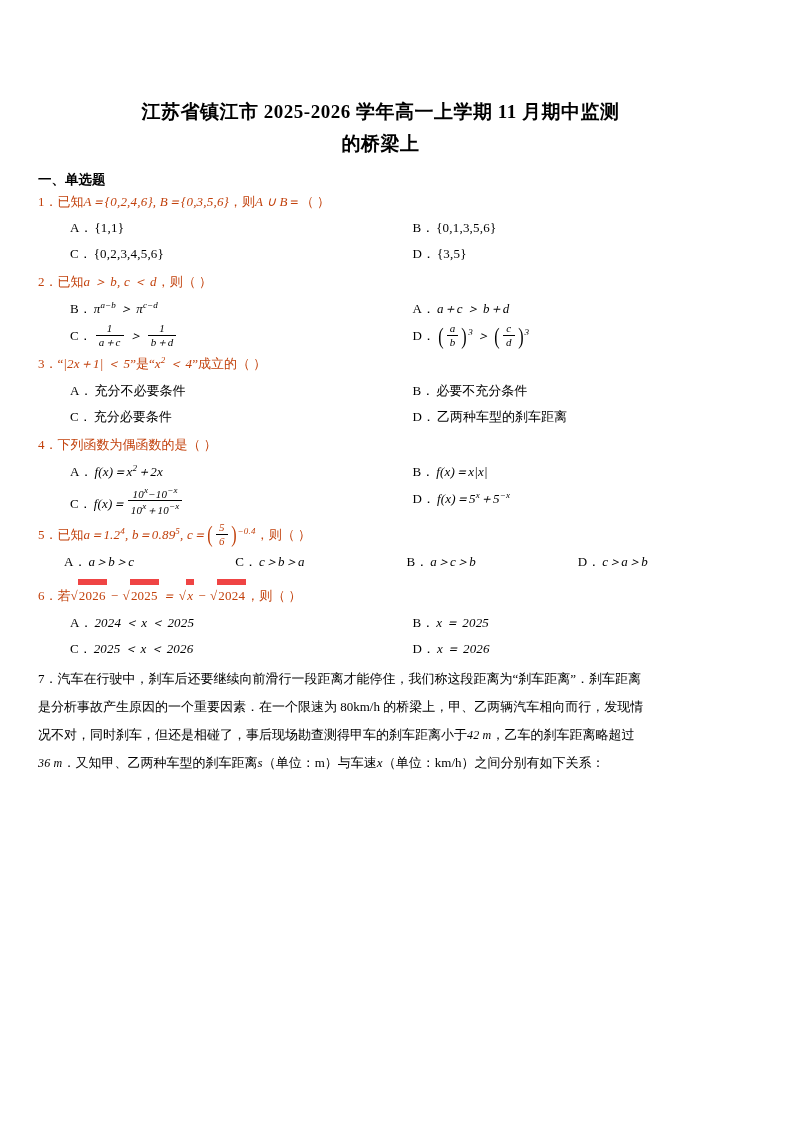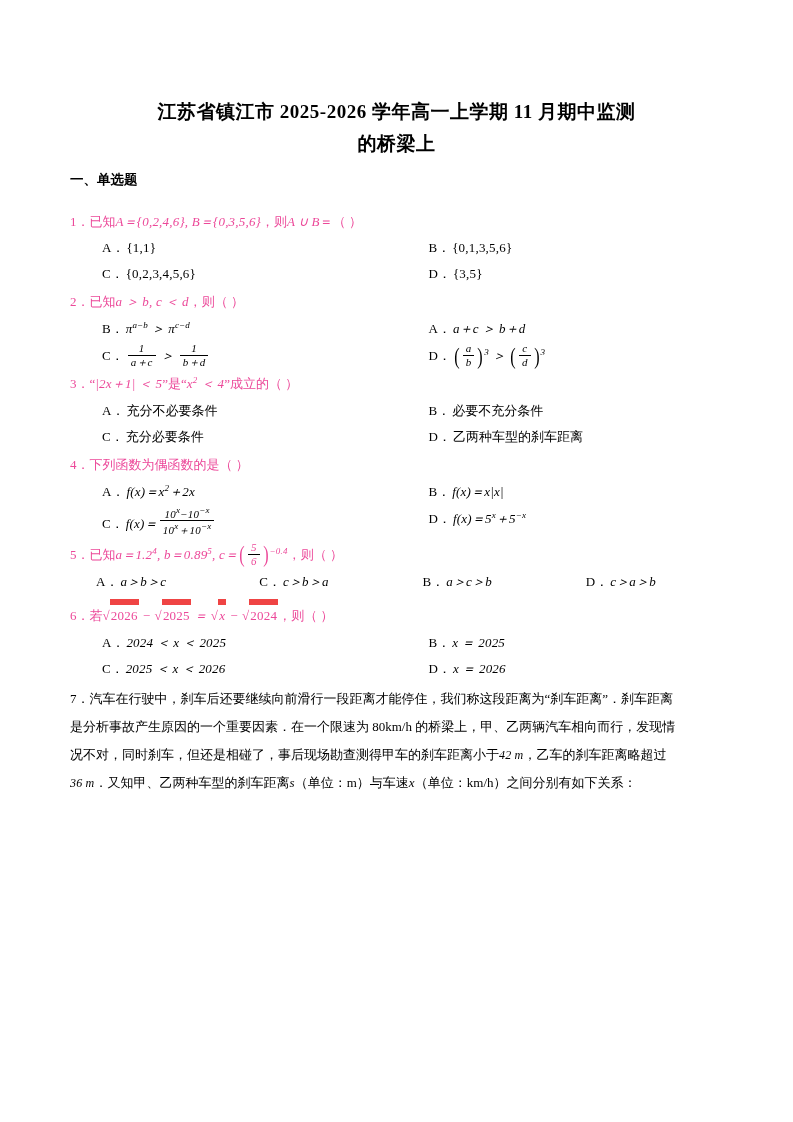--- a/index.html
+++ b/index.html
@@ -13,52 +13,52 @@
     font-family: "Liberation Serif", serif;
     color: #000000;
     position: relative;
     overflow: hidden;
   }
   .page {
     position: relative;
     width: 793px;
     height: 786px;
     box-sizing: border-box;
-    padding: 96px 70px 60px 70px;
+    padding: 96px 70px 60px 38px;
   }
   .doc-title {
     text-align: center;
     font-size: 19px;
     font-weight: bold;
     line-height: 1.7;
     letter-spacing: 0.5px;
   }
   .doc-subtitle {
     text-align: center;
     font-size: 19px;
     font-weight: bold;
     line-height: 1.7;
     margin-bottom: 10px;
     letter-spacing: 0.5px;
   }
   .section-head {
     font-size: 13.5px;
     font-weight: bold;
-    margin: 8px 0 22px 0;
+    margin: 8px 0 2px 0;
     font-family: "Liberation Serif", serif;
   }
   .q {
     margin: 0 0 2px 0;
     font-size: 13px;
     line-height: 1.75;
   }
   .q-stem {
     display: block;
     margin-bottom: 2px;
-    color: #ec4899;
+    color: #c2410c;
   }
   .q-num {
     display: inline;
   }
   .opts-2col {
     display: flex;
     flex-wrap: wrap;
     margin: 0 0 4px 0;
   }
   .opts-2col .opt {

